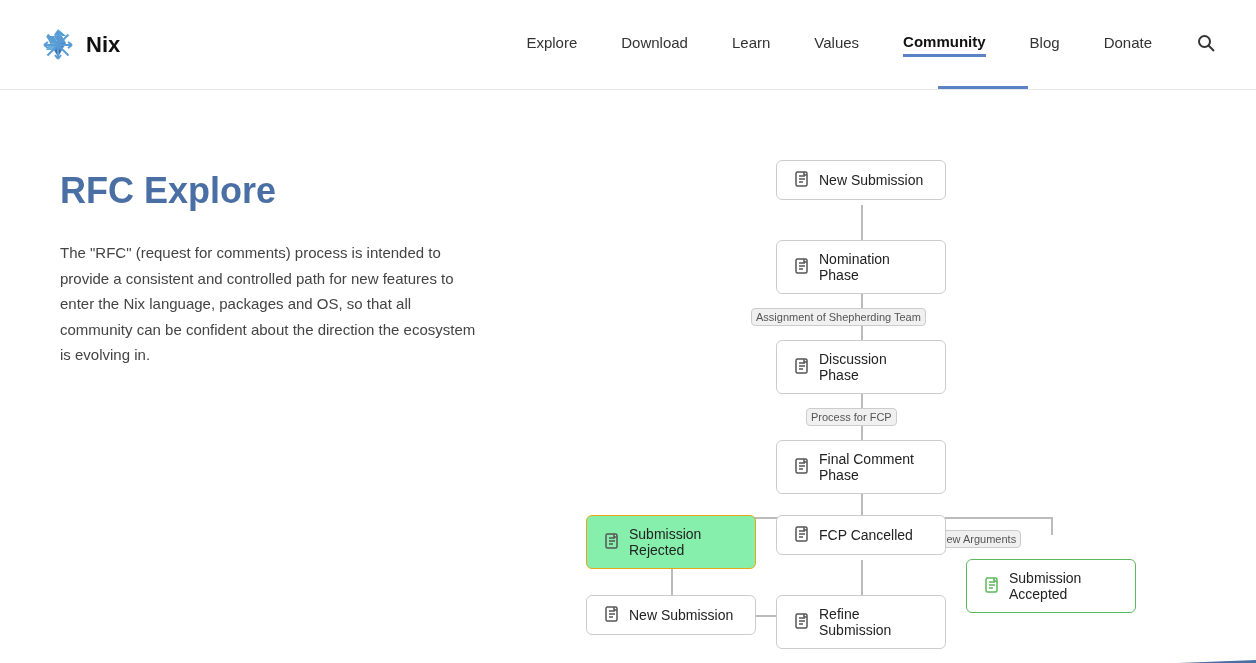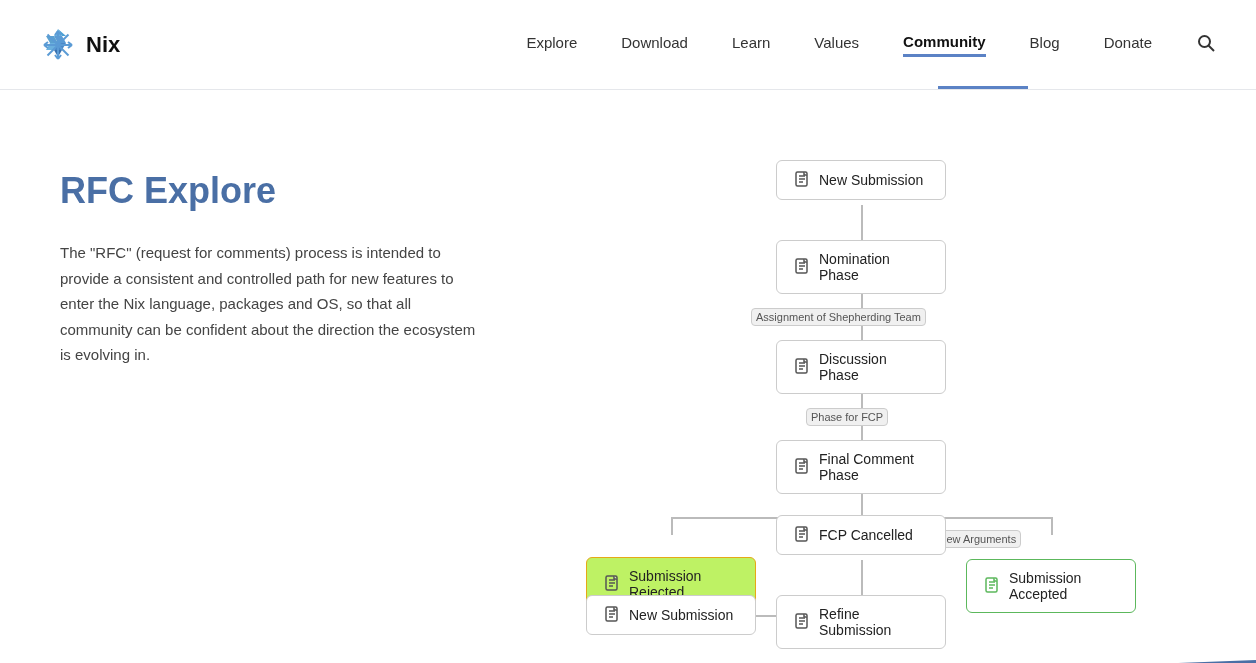--- a/index.html
+++ b/index.html
@@ -43,21 +43,21 @@
     
     .right-panel { position: relative; width: 620px; min-height: 440px; flex-shrink: 0; }
 
     .flow-box {
       display: flex; align-items: center; gap: 8px;
       border: 1.5px solid #ccc; border-radius: 6px; background: #fff;
       padding: 10px 16px; font-size: 14px; font-weight: 500; color: #222;
       cursor: pointer; width: 170px;
     }
     .flow-box.green { border-color: #5cb85c; background: #fff; }
-    .flow-box.yellow { border-color: #e6a817; background: #bef264; margin-top: 42px; }
+    .flow-box.yellow { border-color: #e6a817; background: #86efac; }
 
     .flow-icon {
       width: 18px; height: 18px; flex-shrink: 0;
     }
 
     
     .connector-v {
       position: absolute; width: 2px; background: #bbb;
     }
     .connector-h {
@@ -213,21 +213,21 @@
         <svg class="flow-icon" viewBox="0 0 18 18" fill="none" stroke="#555" stroke-width="1.5">
           <rect x="3" y="1" width="11" height="14" rx="1.5"></rect>
           <line x1="6" y1="5" x2="12" y2="5"></line>
           <line x1="6" y1="8" x2="12" y2="8"></line>
           <line x1="6" y1="11" x2="10" y2="11"></line>
           <path d="M11,1 L11,4 L14,4" fill="#eee" stroke="#555"></path>
         </svg>
         <span>Discussion Phase</span>
       </div>
 
-      <div class="flow-label" style="position:absolute; top: 248px; left: 230px;">Phase for FCP</div>
+      <div class="flow-label" style="position:absolute; top: 248px; left: 230px;">Process for FCP</div>
 
       <div class="flow-box box-final-comment">
         <svg class="flow-icon" viewBox="0 0 18 18" fill="none" stroke="#555" stroke-width="1.5">
           <rect x="3" y="1" width="11" height="14" rx="1.5"></rect>
           <line x1="6" y1="5" x2="12" y2="5"></line>
           <line x1="6" y1="8" x2="12" y2="8"></line>
           <line x1="6" y1="11" x2="10" y2="11"></line>
           <path d="M11,1 L11,4 L14,4" fill="#eee" stroke="#555"></path>
         </svg>
         <span>Final Comment Phase</span>

